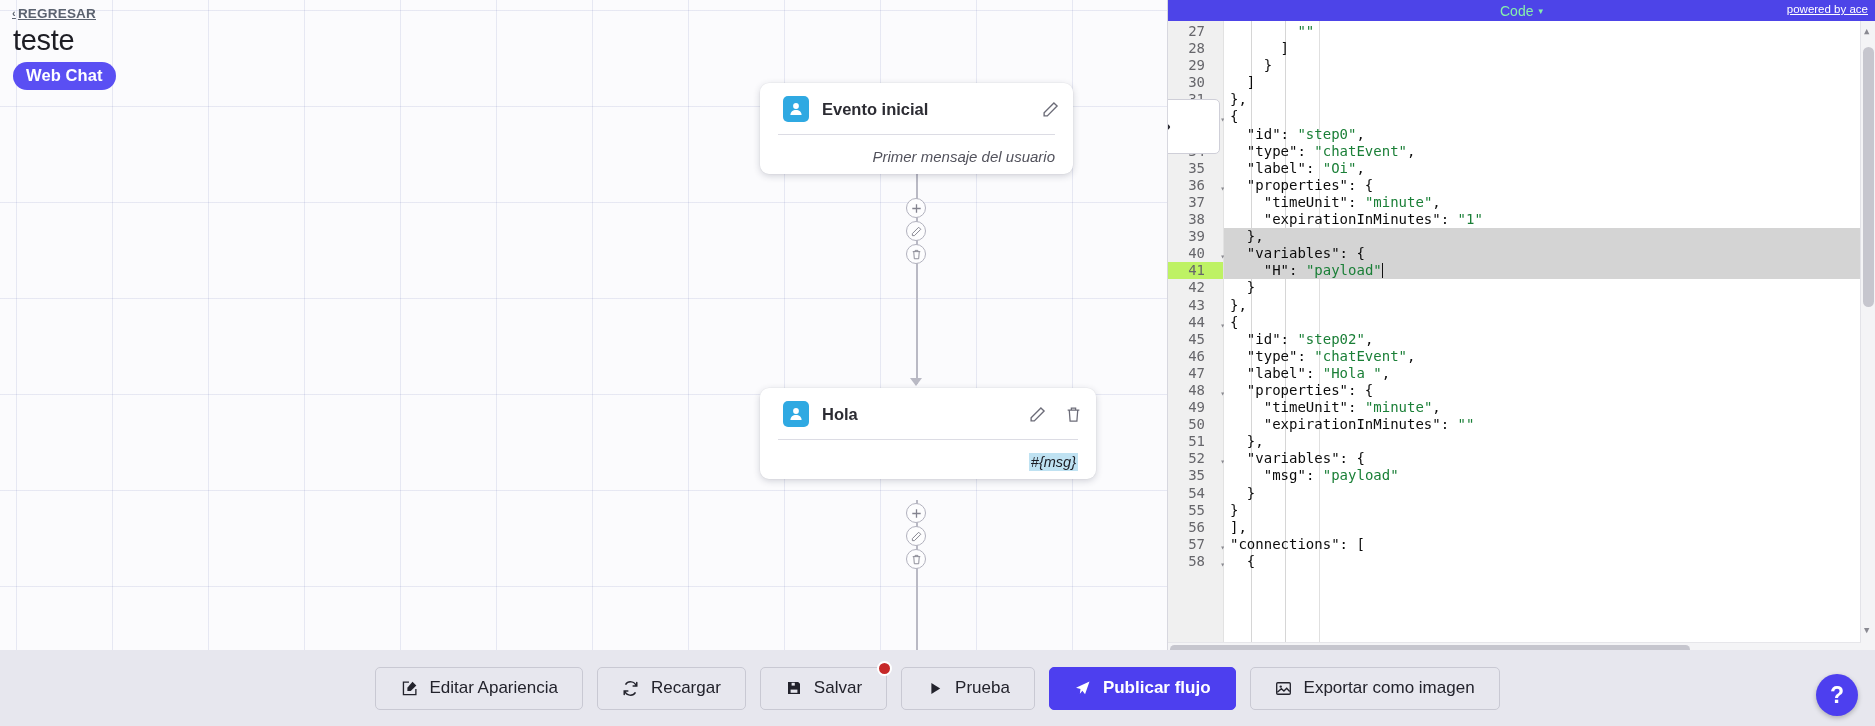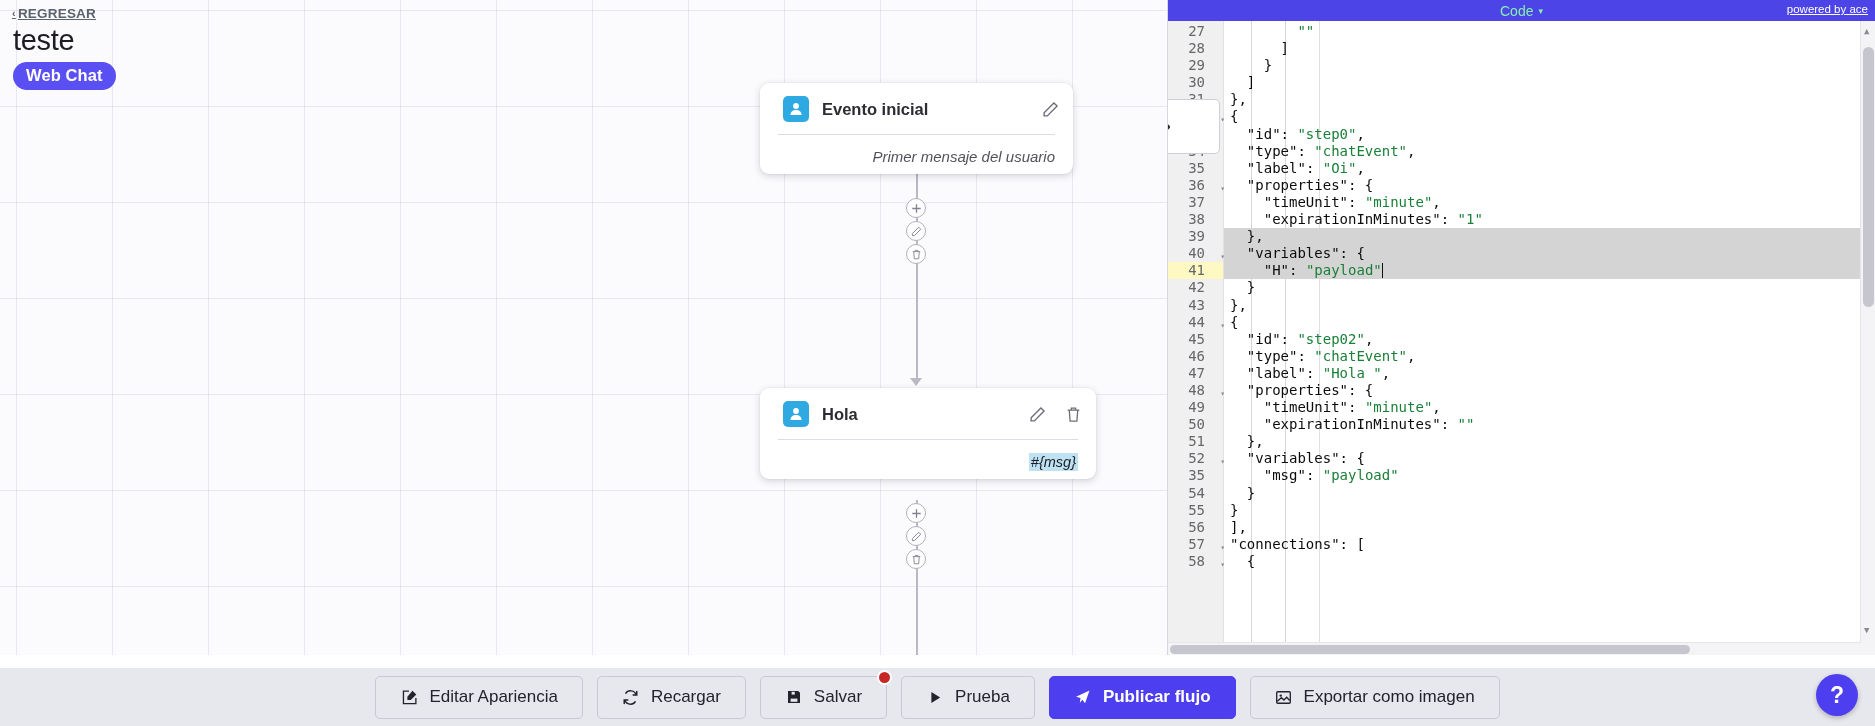--- a/index.html
+++ b/index.html
@@ -132,21 +132,21 @@
   }
   .gutter {
     width: 56px; flex: 0 0 auto;
     background: #f0f0f0; color: #66666b;
     text-align: right; padding-top: 2px;
     border-right: 1px solid #e2e2e2;
     position: relative;
   }
   .gline { height: 17.1px; padding-right: 18px; position: relative; white-space: nowrap; }
   .gline .fold { position: absolute; right: -2px; top: 3px; font-size: 8px; color: #8a8a90; }
-  .gline.active-line { background: #fef9c3; }
+  .gline.active-line { background: #bef264; }
   .code-scroll {
     flex: 1 1 auto; position: relative;
     padding-top: 2px; overflow: hidden;
     background: #ffffff;
   }
   .cline { height: 17.1px; white-space: pre; position: relative; padding-left: 6px; }
   .cline.sel { background: #d4d4d4; }
   .indent-guides {
     position: absolute; left: 0; top: 0; bottom: 0; width: 100%;
     background-image:
@@ -184,21 +184,21 @@
     background: #f4f4f6; border-top: 1px solid #e6e6ea;
   }
   .code-hscroll .thumb {
     position: absolute; left: 2px; top: 2px; width: 520px; height: 9px;
     background: #c6c6ce; border-radius: 6px;
   }
 
   
   #bottom-bar {
     position: absolute; left: 0; bottom: 0;
-    width: 1875px; height: 58px;
+    width: 1875px; height: 76px;
     background: #e7e7ee;
     display: flex; align-items: center; justify-content: center;
     gap: 14px;
   }
   .bar-btn {
     display: flex; align-items: center; justify-content: center; gap: 11px;
     height: 43px; padding: 0 24px;
     border: 1px solid #c9c9d3; border-radius: 5px;
     background: #e7e7ee; color: #23232c;
     font-size: 17px; cursor: pointer; white-space: nowrap;

